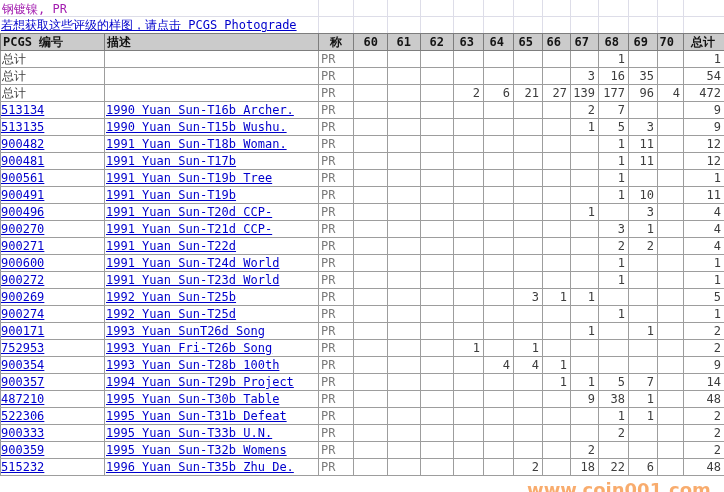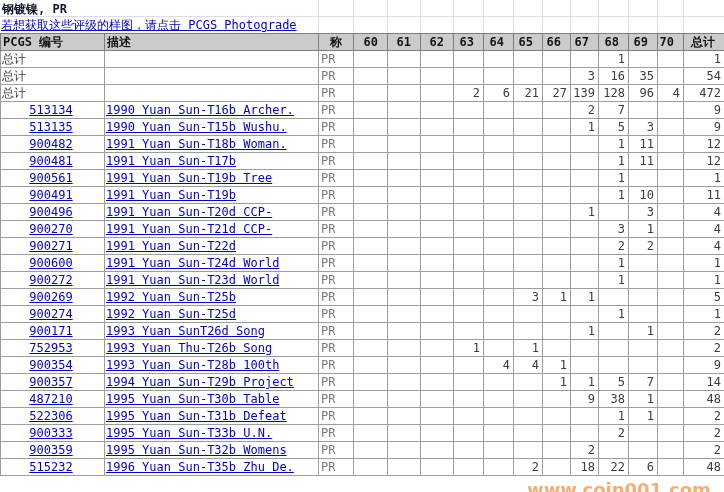--- a/index.html
+++ b/index.html
@@ -5,35 +5,35 @@
   html,body{margin:0;padding:0;background:#ffffff;}
   body{
     width:724px;height:492px;overflow:hidden;position:relative;
     font-family:"DejaVu Sans Mono","DejaVu Sans",sans-serif;
     font-size:12px;color:#3d3d3d;
   }
   
   .top{position:relative;width:724px;height:33px;background:#fff;}
   .top .vline{position:absolute;top:0;width:1px;height:33px;background:#dddde8;}
   .top .hline{position:absolute;top:16px;left:0;width:724px;height:1px;background:#dddde8;}
-  .top-label{position:absolute;top:1px;left:2px;white-space:nowrap;color:#0f172a;z-index:2;background:transparent;font-weight:bold;}
+  .top-label{position:absolute;top:1px;left:2px;white-space:nowrap;color:#a21caf;z-index:2;background:transparent;}
   .top-link{position:absolute;top:17px;left:1px;white-space:nowrap;z-index:2;}
   a.lnk{color:#0000cc;text-decoration:underline;cursor:pointer;}
   
   table{border-collapse:collapse;table-layout:fixed;width:724px;}
   th,td{height:16px;line-height:16px;overflow:hidden;white-space:nowrap;padding:0;}
   th{
     background:#cbcbcb;border:1px solid #7d7d7d;font-weight:bold;color:#141414;
     text-align:left;padding-left:2px;margin-top:33px;
   }
   th.c{text-align:center;padding-left:0;}
   th.r{text-align:right;padding-right:9px;padding-left:0;}
   td{border:1px solid #9d9d9d;}
   td.label{text-align:left;padding-left:1px;color:#3d3d3d;}
-  td.idc{text-align:center;padding-right:3px;}
+  td.idc{text-align:left;padding-right:3px;}
   td.desc{text-align:left;padding-left:1px;}
   td.pr{text-align:left;padding-left:2px;color:#7a7a7a;}
   td.num{text-align:right;padding-right:3px;color:#3d3d3d;}
   
   .watermark{
     position:absolute;left:527px;top:479px;z-index:5;
     font-family:"DejaVu Sans",sans-serif;font-weight:bold;font-size:18px;
     color:#f79646;opacity:0.78;letter-spacing:0px;white-space:nowrap;pointer-events:none;
   }
 </style>
@@ -138,21 +138,21 @@
         <td class="desc"></td>
         <td class="pr">PR</td>
         <td class="num"></td>
         <td class="num"></td>
         <td class="num"></td>
         <td class="num">2</td>
         <td class="num">6</td>
         <td class="num">21</td>
         <td class="num">27</td>
         <td class="num">139</td>
-        <td class="num">128</td>
+        <td class="num">177</td>
         <td class="num">96</td>
         <td class="num">4</td>
         <td class="num">472</td>
       </tr>
       <tr>
         <td class="idc"><a class="lnk" href="#">513134</a></td>
         <td class="desc"><a class="lnk" href="#">1990 Yuan Sun-T16b Archer.</a></td>
         <td class="pr">PR</td>
         <td class="num"></td>
         <td class="num"></td>
@@ -383,21 +383,21 @@
         <td class="num"></td>
         <td class="num"></td>
         <td class="num">1</td>
         <td class="num"></td>
         <td class="num">1</td>
         <td class="num"></td>
         <td class="num">2</td>
       </tr>
       <tr>
         <td class="idc"><a class="lnk" href="#">752953</a></td>
-        <td class="desc"><a class="lnk" href="#">1993 Yuan Thu-T26b Song</a></td>
+        <td class="desc"><a class="lnk" href="#">1993 Yuan Fri-T26b Song</a></td>
         <td class="pr">PR</td>
         <td class="num"></td>
         <td class="num"></td>
         <td class="num"></td>
         <td class="num">1</td>
         <td class="num"></td>
         <td class="num">1</td>
         <td class="num"></td>
         <td class="num"></td>
         <td class="num"></td>

